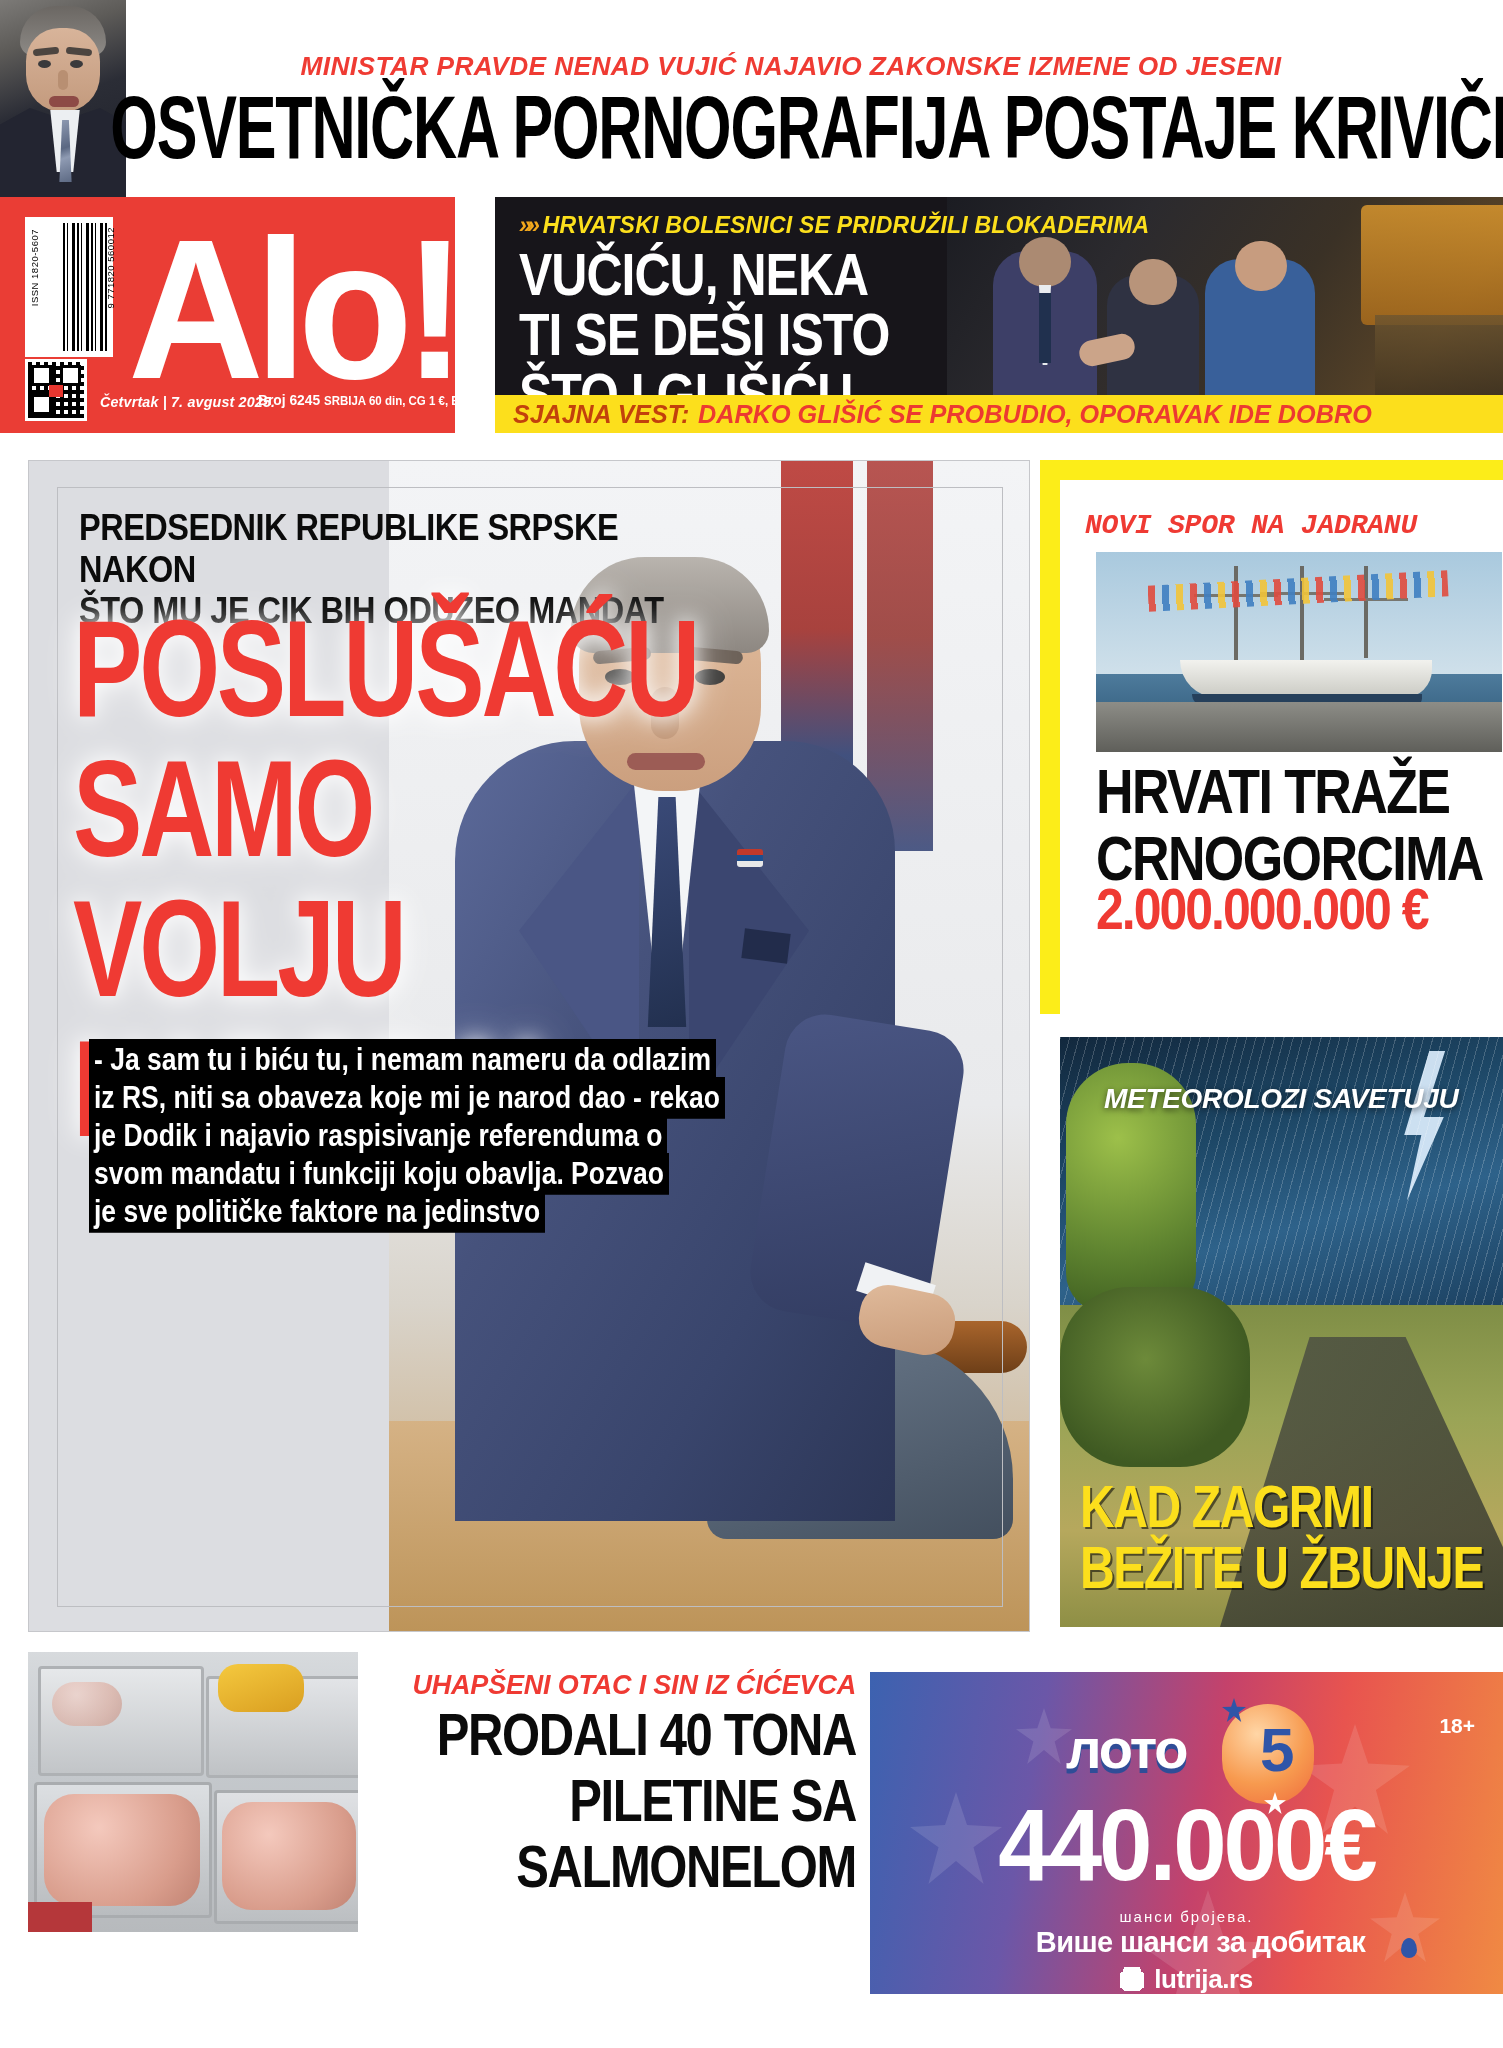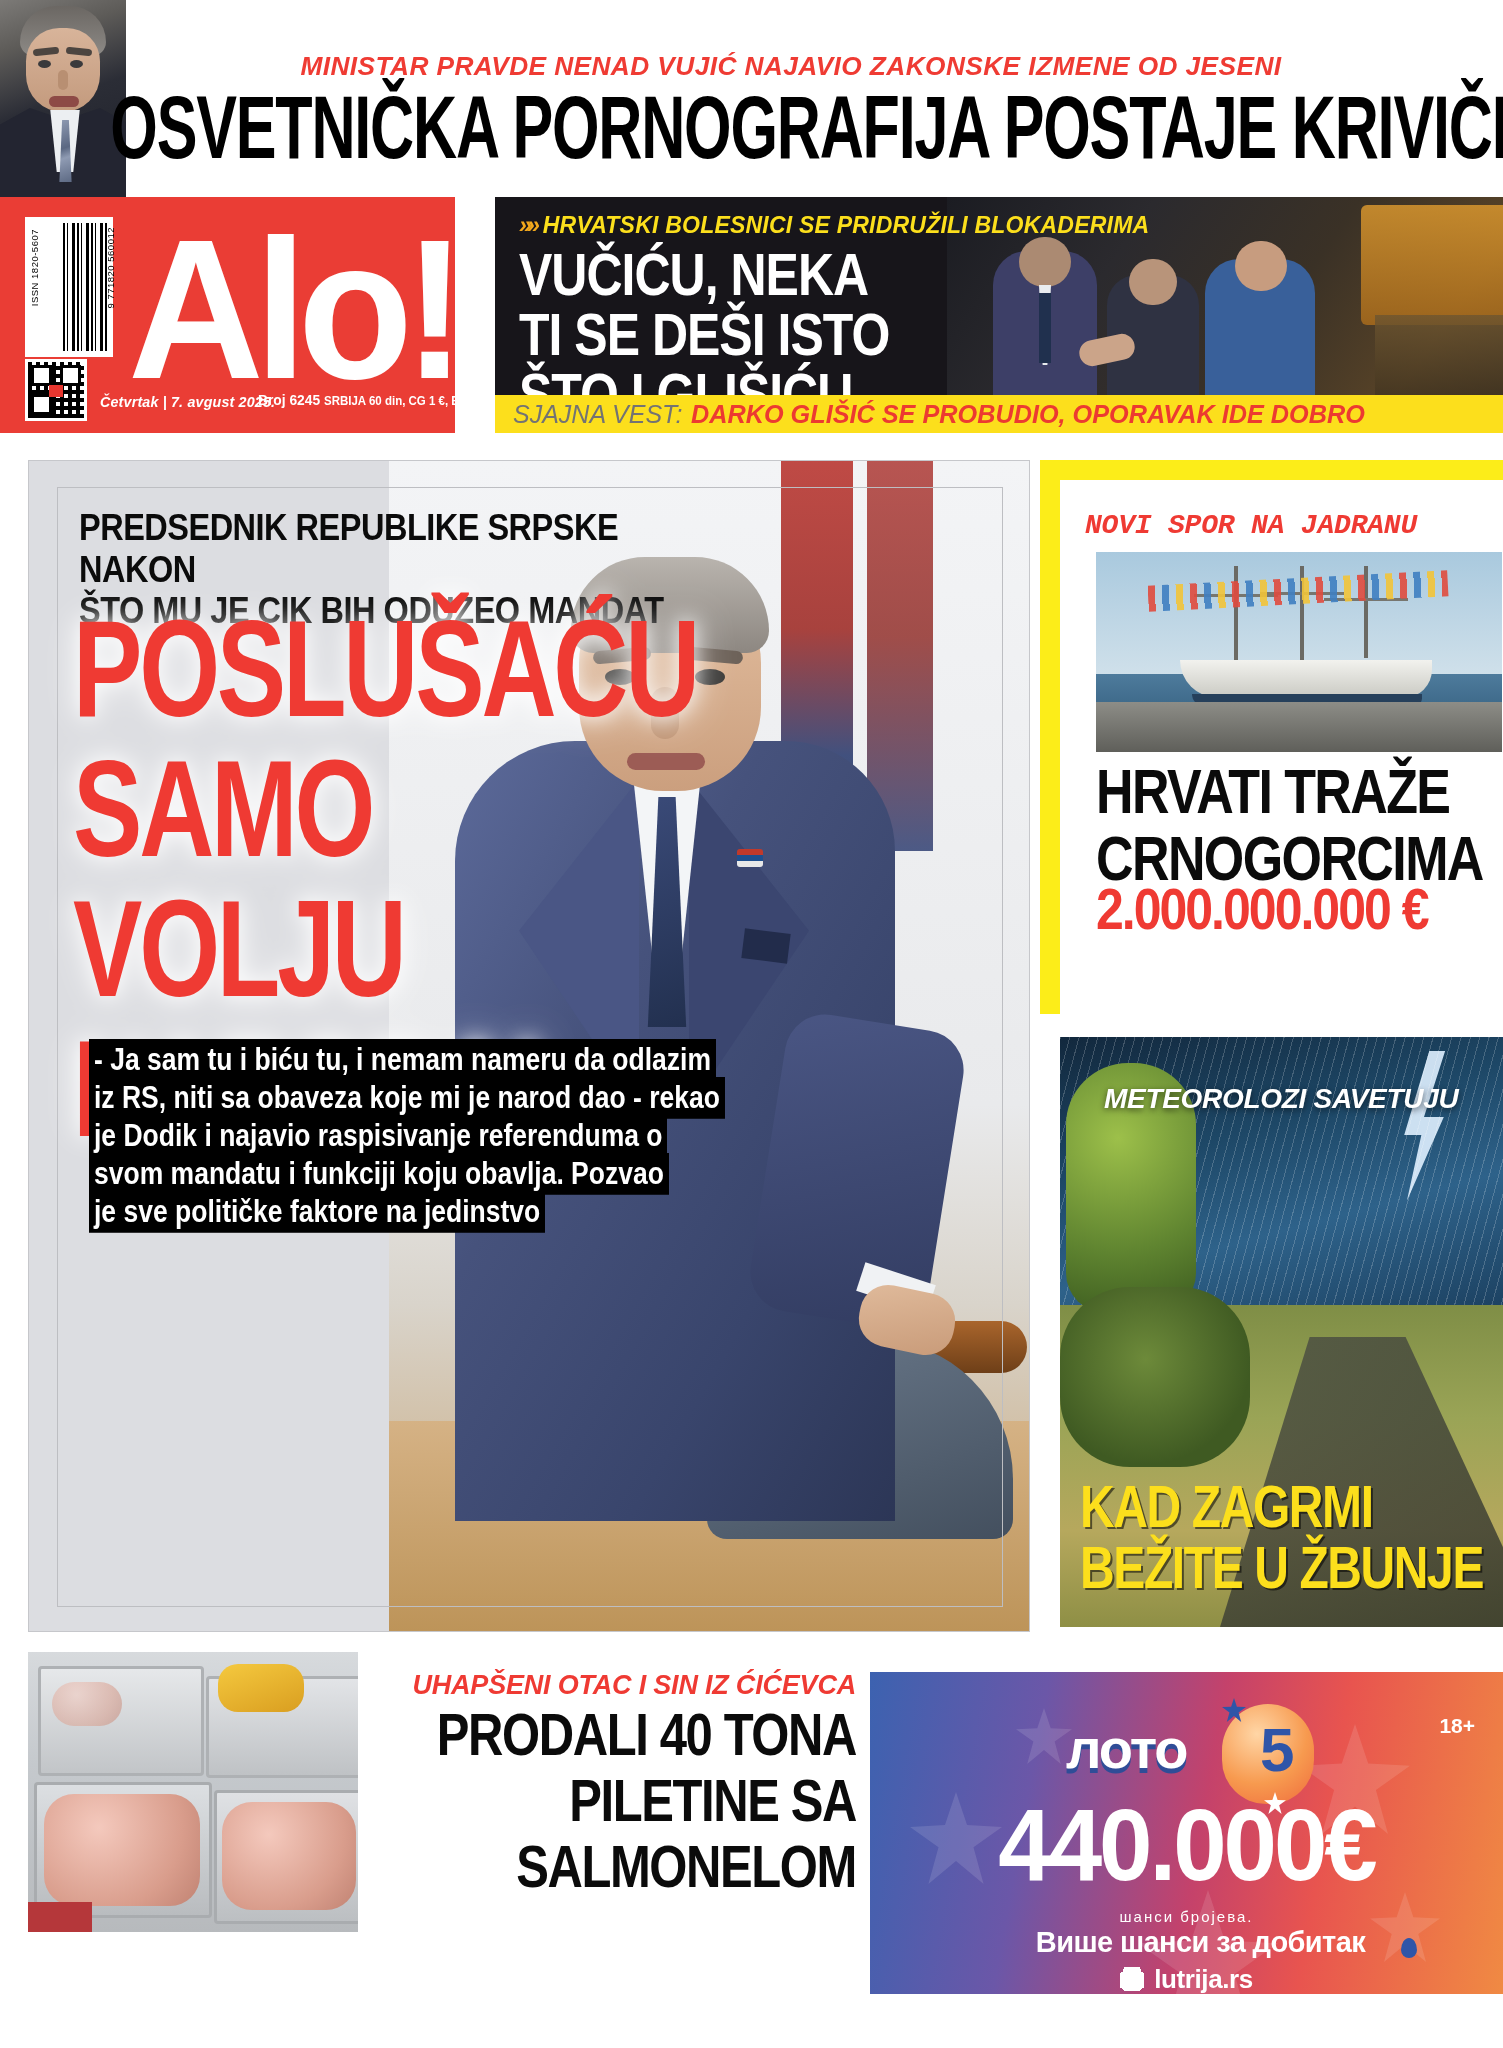--- a/index.html
+++ b/index.html
@@ -102,21 +102,21 @@
   .tr-p3h{position:absolute;left:288px;top:44px;width:52px;height:50px;border-radius:26px;background:#c79c7f;}
   .tr-hand{position:absolute;left:132px;top:140px;width:56px;height:26px;border-radius:14px;background:#cba489;transform:rotate(-12deg);}
 
   .tr-kicker{position:absolute;left:24px;top:14px;color:#fcdf1c;font-weight:900;font-style:italic;
     font-size:24px;letter-spacing:.2px;white-space:nowrap;transform:scaleX(.96);transform-origin:left;}
   .tr-chev{color:#f2a81d;font-size:24px;letter-spacing:-5px;margin-right:8px;}
   .tr-head{position:absolute;left:24px;top:48px;color:#fff;font-weight:900;
     font-size:50px;line-height:50px;letter-spacing:-1px;transform:scaleY(1.2);transform-origin:left top;}
   .tr-bottom{position:absolute;left:0;bottom:0;width:1040px;height:38px;background:#fcdf1c;
     display:flex;align-items:center;overflow:hidden;}
-  .tr-b-lead{color:#737373;font-weight:400;font-style:italic;font-size:25px;margin-left:18px;white-space:nowrap;}
+  .tr-b-lead{color:#c2410c;font-weight:700;font-style:italic;font-size:25px;margin-left:18px;white-space:nowrap;}
   .tr-b-text{color:#ec3a31;font-weight:900;font-style:italic;font-size:25px;margin-left:9px;white-space:nowrap;
     transform:scaleX(1.01);transform-origin:left;}
 
   
   .main-story{position:absolute;left:28px;top:460px;width:1000px;height:1170px;
     background:#dcdde1;border:1px solid #c6c7cb;overflow:hidden;}
   .ms-photo{position:absolute;right:0;top:0;width:640px;height:1170px;overflow:hidden;
     background:linear-gradient(180deg,#f3f4f6 0%,#e9eaec 55%,#d9d4cb 72%,#c6a271 100%);}
   .ms-flag{position:absolute;right:176px;top:0;width:72px;height:420px;
     background:linear-gradient(180deg,#b8332d 0%,#9e2a25 40%,#2a3b6e 70%,#1f2d55 100%);opacity:.88;}

